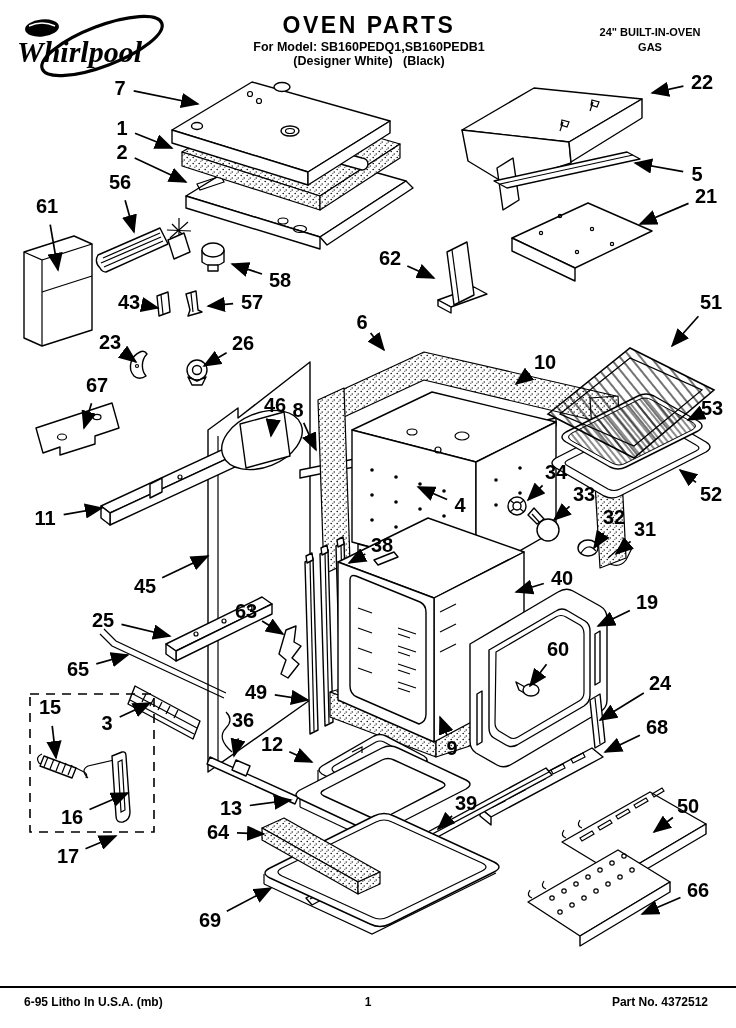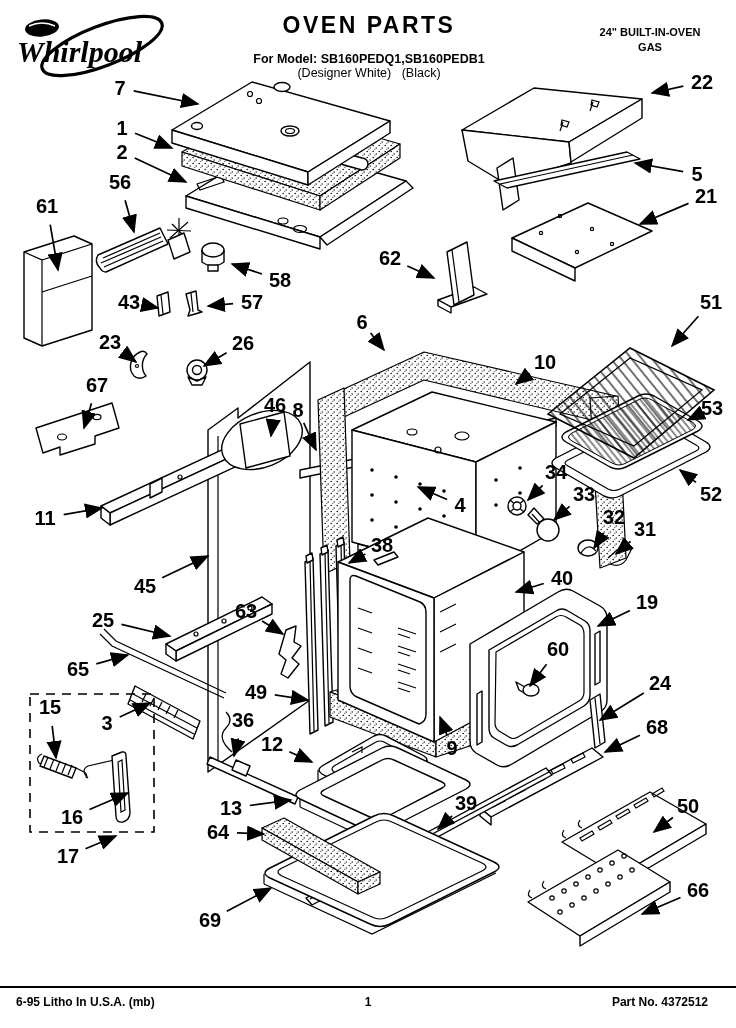--- a/index.html
+++ b/index.html
@@ -1,26 +1,26 @@
 <!DOCTYPE html>
 <html><head>
 <meta charset="utf-8">
 <style>
 html,body{margin:0;padding:0;background:#888}
 .page{position:relative;width:736px;height:1028px;background:#fff;font-family:"Liberation Sans",sans-serif;color:#000;overflow:hidden;margin:0 auto}
 .diagram{position:absolute;left:0;top:0}
 .logo{position:absolute;left:12px;top:6px}
 .titleblock{position:absolute;top:13px;left:1px;width:100%;text-align:center;line-height:1.12}
 .title{font-size:23px;font-weight:bold;letter-spacing:2.5px}
-.model{font-size:12.5px;font-weight:bold;margin-top:13px}
-.finish{font-size:12.5px;font-weight:normal;white-space:pre}
+.model{font-size:12.5px;font-weight:bold;margin-top:1px}
+.finish{font-size:12.5px;font-weight:bold;white-space:pre}
 .corner{position:absolute;top:25px;right:10px;width:152px;text-align:center;font-size:11px;font-weight:bold;line-height:1.4}
 .rule{position:absolute;left:0;top:986px;width:736px;border-top:2px solid #000}
 .footer{position:absolute;top:995px;left:0;width:100%;font-size:12px;font-weight:bold}
-.fl{position:absolute;left:16px}
+.fl{position:absolute;left:24px}
 .fc{position:absolute;left:0;width:100%;text-align:center}
 .fr{position:absolute;right:28px}
 svg .fw{fill:#fff;stroke:#000;stroke-width:1.4;stroke-linejoin:round}
 svg .fs{fill:url(#stip);stroke:#000;stroke-width:1.2;stroke-linejoin:round}
 svg .ln{fill:none;stroke:#000;stroke-width:1.2}
 svg .d{fill:#000;stroke:none}
 .callout-num{font:bold 20px "Liberation Sans",sans-serif;text-anchor:middle}
 .leader{stroke:#000;stroke-width:1.7}
 </style>
 </head>

